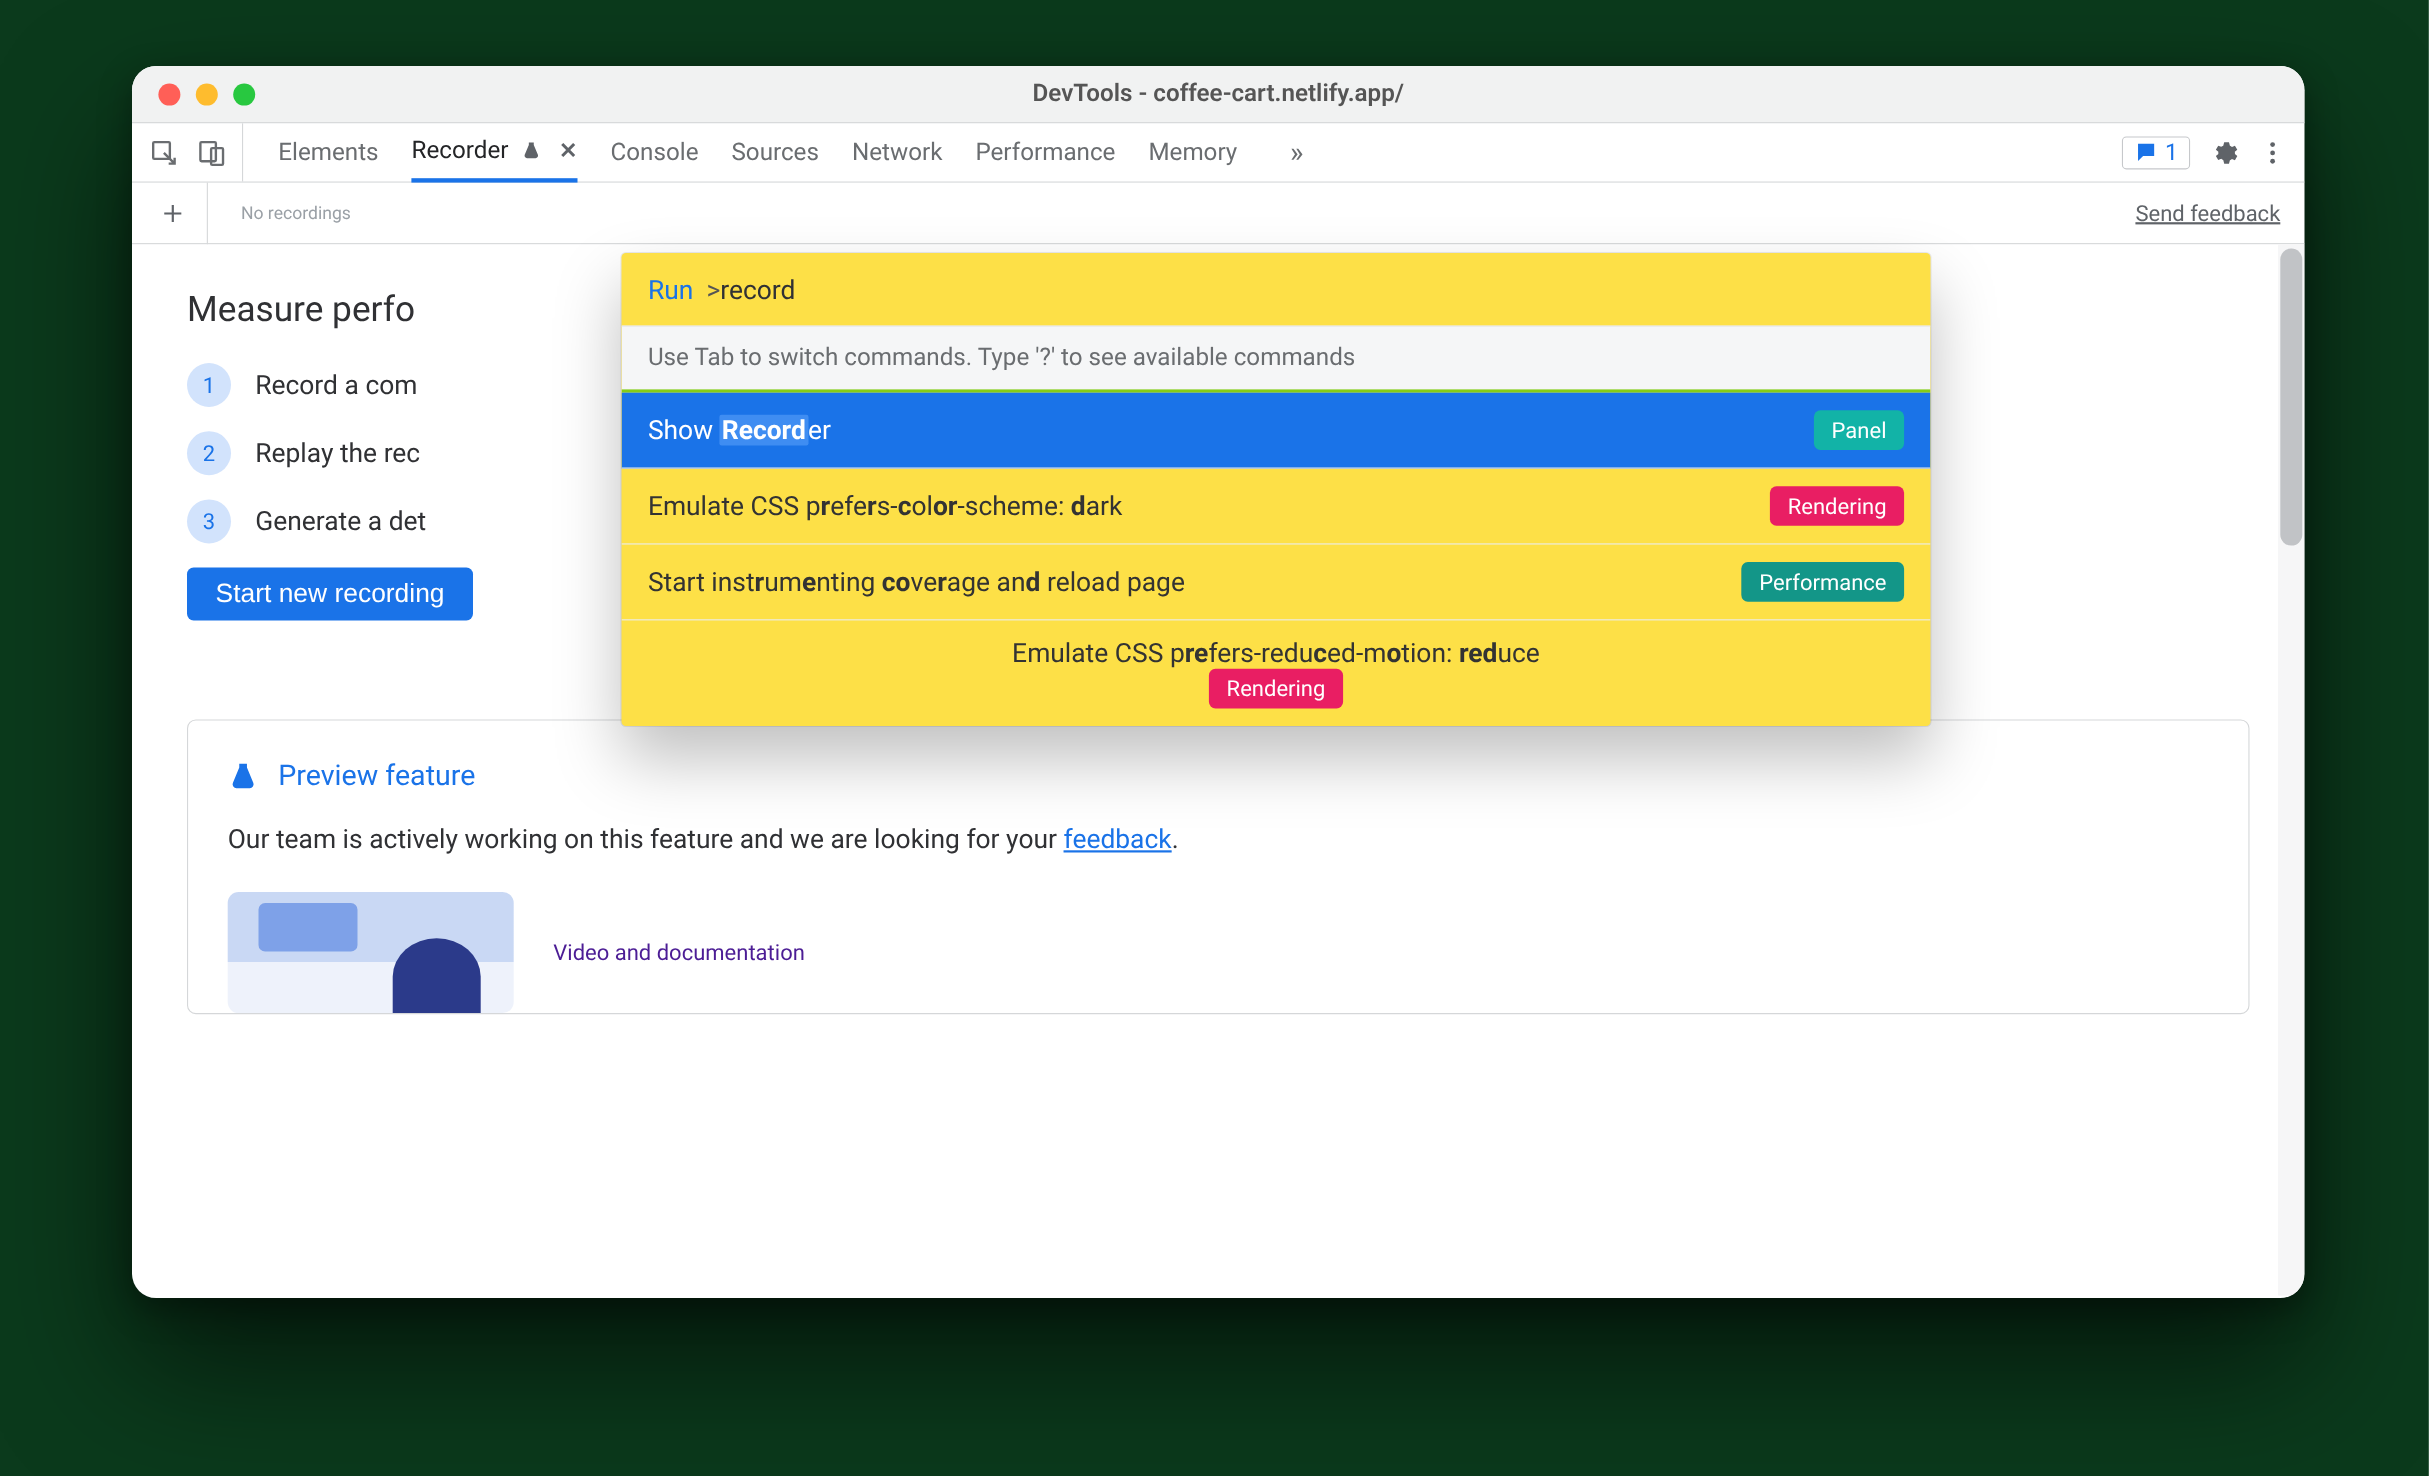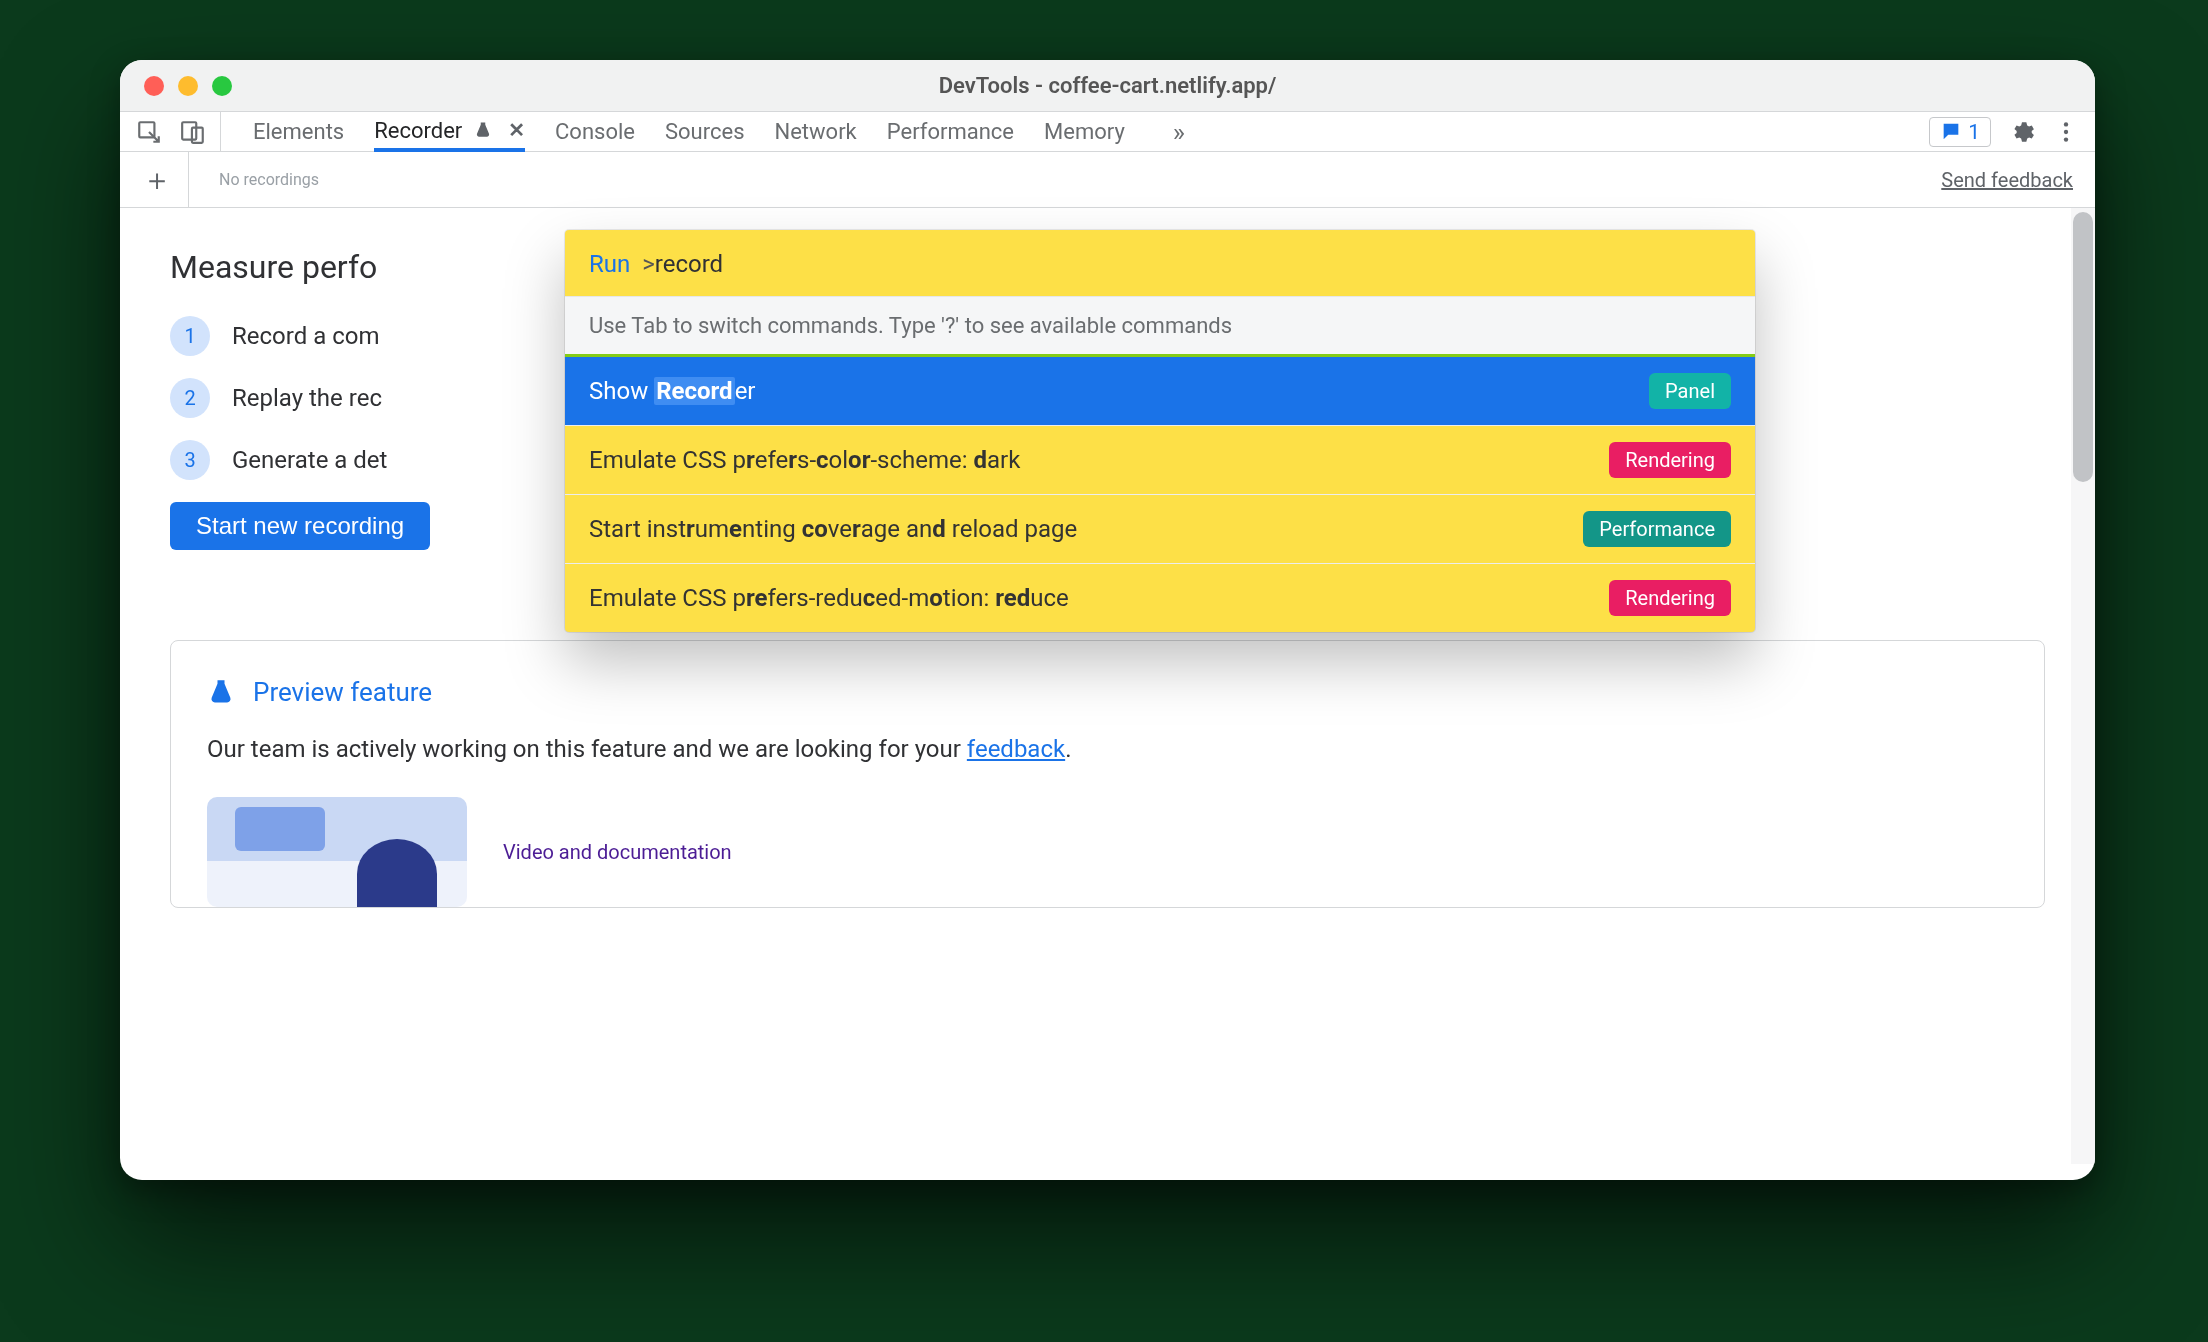--- a/index.html
+++ b/index.html
@@ -48,21 +48,21 @@
     left: 0; right: 0;
     text-align: center;
     font-weight: 600;
     color: #555;
     font-size: 22px;
     pointer-events: none;
   }
 
   
   .toolbar {
-    height: 40px;
+    height: 54px;
     display: flex;
     align-items: center;
     border-bottom: 1px solid #d5d7d9;
     padding: 0 10px;
     gap: 8px;
   }
   .tool-icons {
     display: flex;
     align-items: center;
     gap: 18px;
@@ -258,21 +258,21 @@
     font-size: 22px;
   }
   .palette-item {
     display: flex;
     align-items: center;
     justify-content: space-between;
     padding: 16px 24px;
     border-bottom: 1px solid #eceded;
     font-size: 24px;
   }
-  .palette-item:last-child { border-bottom: none; }
+  .palette-item:last-child { border-bottom: none; flex-direction: column; }
   .palette-item.selected {
     background: #1a73e8;
     color: #fff;
   }
   .palette-item .label b { font-weight: 700; }
   .palette-item.selected .label .hl {
     background: #3f8df2;
     border-radius: 2px;
     padding: 0 2px;
   }

